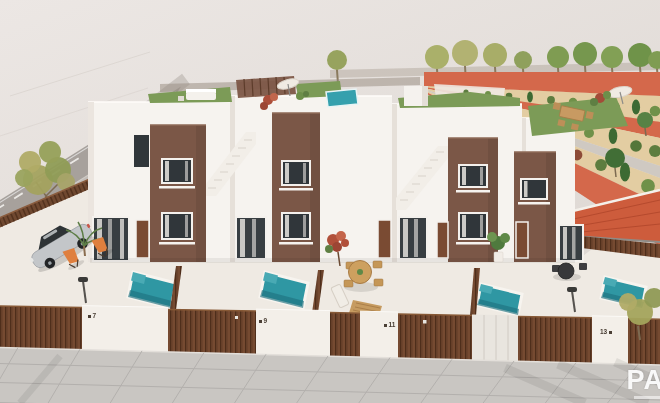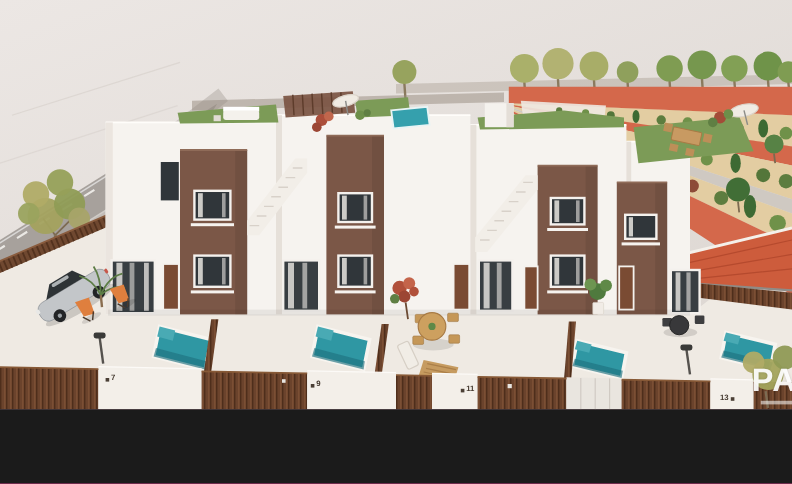--- a/index.html
+++ b/index.html
@@ -1,16 +1,16 @@
 <!DOCTYPE html>
 <html><head>
 <meta charset="utf-8">
 <style>
   html,body{margin:0;padding:0;background:#1b1b1b;}
-  .stage{position:relative;width:660px;height:341px;overflow:hidden;
+  .stage{position:relative;width:660px;height:403px;overflow:hidden;
          font-family:"Liberation Sans",sans-serif;background:#ec4899;}
   .stage svg{position:absolute;inset:0;display:block;}
   .plate{position:absolute;display:flex;align-items:center;gap:2px;
          font:700 6.5px "Liberation Sans",sans-serif;color:#453a30;line-height:1;}
   .plate.rev{flex-direction:row-reverse;}
   .plate .mk{width:2.5px;height:2.5px;background:#4a3f35;display:inline-block;}
   .watermark{position:absolute;right:-4px;bottom:4px;text-align:right;
              color:rgba(255,255,255,.93);}
   .wm-text{font:700 27px "Liberation Sans",sans-serif;letter-spacing:1px;line-height:.9;
            text-shadow:0 0 2px rgba(0,0,0,.18);}

